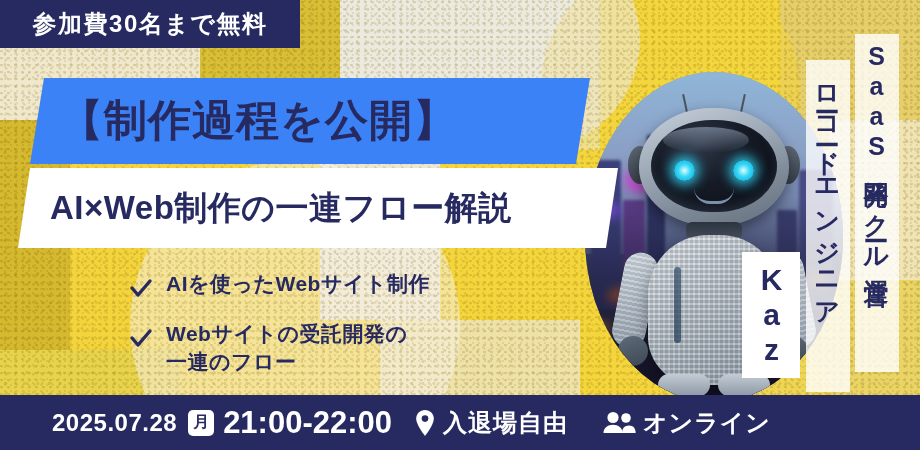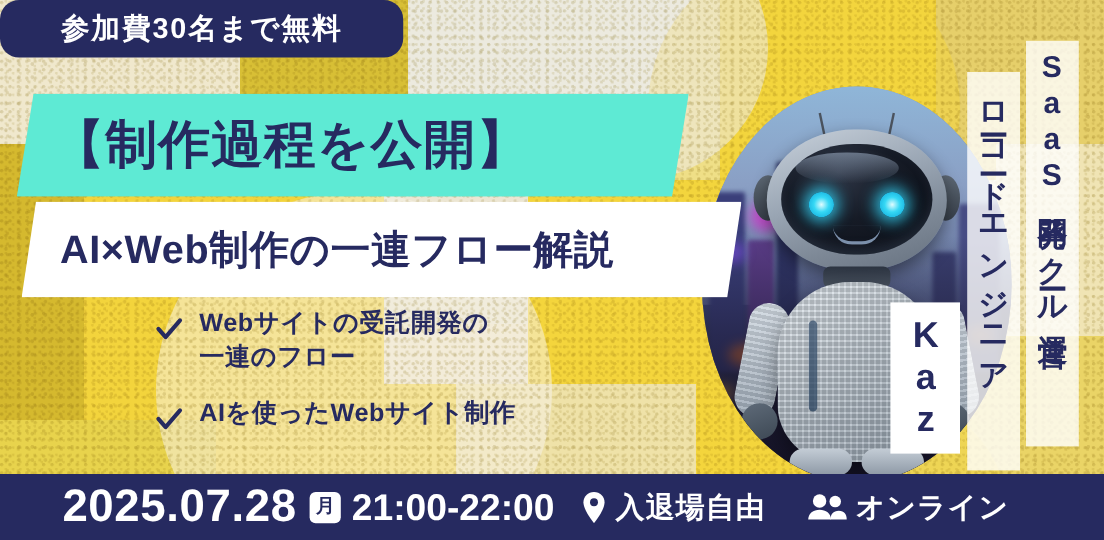--- a/index.html
+++ b/index.html
@@ -20,34 +20,33 @@
       radial-gradient(circle at 70% 60%, rgba(160,140,50,.40) 0 1.1px, transparent 1.5px),
       radial-gradient(circle at 45% 85%, rgba(140,120,35,.38) 0 1.3px, transparent 1.7px),
       radial-gradient(circle at 85% 15%, rgba(170,150,55,.34) 0 1.0px, transparent 1.4px);
     background-size:7px 7px, 9px 9px, 11px 11px, 6px 6px;
   }
   
   .circ { position:absolute; border-radius:50%; }
 
   
   .free-badge {
-    position:absolute; left:0; top:0; width:336px; height:48px;
+    position:absolute; left:0; top:0; width:300px; height:48px;
     background:#262a60; display:flex; align-items:center; justify-content:center;
     z-index:6;
-    border-radius:16px;
   }
   .free-badge span {
     color:#fff; font-size:24px; font-weight:bold; letter-spacing:1.5px;
     white-space:nowrap;
   }
 
   
   .panel1 {
-    position:absolute; left:14px; top:78px; width:560px; height:86px;
-    background:#5eead4; z-index:5;
+    position:absolute; left:30px; top:78px; width:560px; height:86px;
+    background:#3b82f6; z-index:5;
     clip-path:polygon(14px 0, 560px 0, 546px 86px, 0 86px);
     display:flex; align-items:center;
   }
   .panel1 span {
     color:#262a60; font-size:43px; font-weight:bold; letter-spacing:1px;
     margin-left:30px; white-space:nowrap;
   }
   .panel2 {
     position:absolute; left:18px; top:168px; width:600px; height:80px;
     background:#fff; z-index:5;
@@ -190,21 +189,21 @@
     margin-top:8px; white-space:nowrap;
   }
 
   
   .footer {
     position:absolute; left:0; bottom:0; width:920px; height:55px;
     background:#262a60; z-index:8;
     display:flex; align-items:center; padding-left:52px;
   }
   .f-date {
-    color:#fff; font-size:38px; font-weight:bold; letter-spacing:.5px;
+    color:#fff; font-size:24px; font-weight:bold; letter-spacing:.5px;
     font-family:"Liberation Sans","DejaVu Sans",sans-serif;
   }
   .daybadge {
     width:26px; height:26px; border-radius:5px; background:#fff;
     color:#262a60; font-size:16px; font-weight:bold;
     display:flex; align-items:center; justify-content:center;
     margin:0 9px 0 11px;
   }
   .f-time { color:#fff; font-size:31px; font-weight:bold; letter-spacing:0; }
   .f-sep { width:22px; }
@@ -301,35 +300,35 @@
   </div>
 
   <div class="panel1">
     <span>【制作過程を公開】</span>
   </div>
   <div class="panel2">
     <span>AI×Web制作の一連フロー解説</span>
   </div>
 
   <div class="bullets">
+    <div class="bullet" style="margin-top:14px;">
+      <span class="check">
+        <svg width="26" height="26" viewBox="0 0 26 26">
+            <path d="M4 12 L10 19 L22 5" stroke="#262a60" stroke-width="3.4" fill="none" stroke-linecap="round" stroke-linejoin="round"></path>
+          </svg>
+      </span>
+      <span class="btext">AIを使ったWebサイト制作</span>
+    </div>
     <div class="bullet">
       <span class="check">
         <svg width="26" height="26" viewBox="0 0 26 26">
             <path d="M4 12 L10 19 L22 5" stroke="#262a60" stroke-width="3.4" fill="none" stroke-linecap="round" stroke-linejoin="round"></path>
           </svg>
       </span>
       <span class="btext">Webサイトの受託開発の<br>一連のフロー</span>
-    </div>
-    <div class="bullet" style="margin-top:14px;">
-      <span class="check">
-        <svg width="26" height="26" viewBox="0 0 26 26">
-            <path d="M4 12 L10 19 L22 5" stroke="#262a60" stroke-width="3.4" fill="none" stroke-linecap="round" stroke-linejoin="round"></path>
-          </svg>
-      </span>
-      <span class="btext">AIを使ったWebサイト制作</span>
     </div>
   </div>
 
   <div class="footer">
     <span class="f-date">2025.07.28</span>
     <span class="daybadge">月</span>
     <span class="f-time">21:00-22:00</span>
     <span class="f-sep"></span>
     <span class="f-ico">
       <svg width="22" height="28" viewBox="0 0 22 28">

